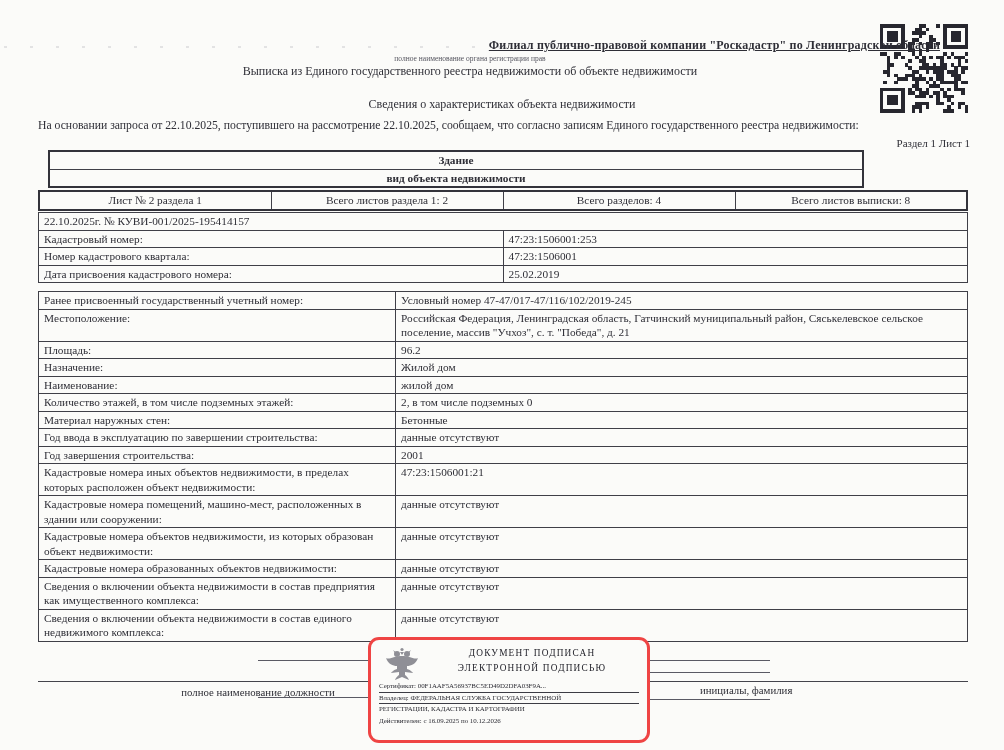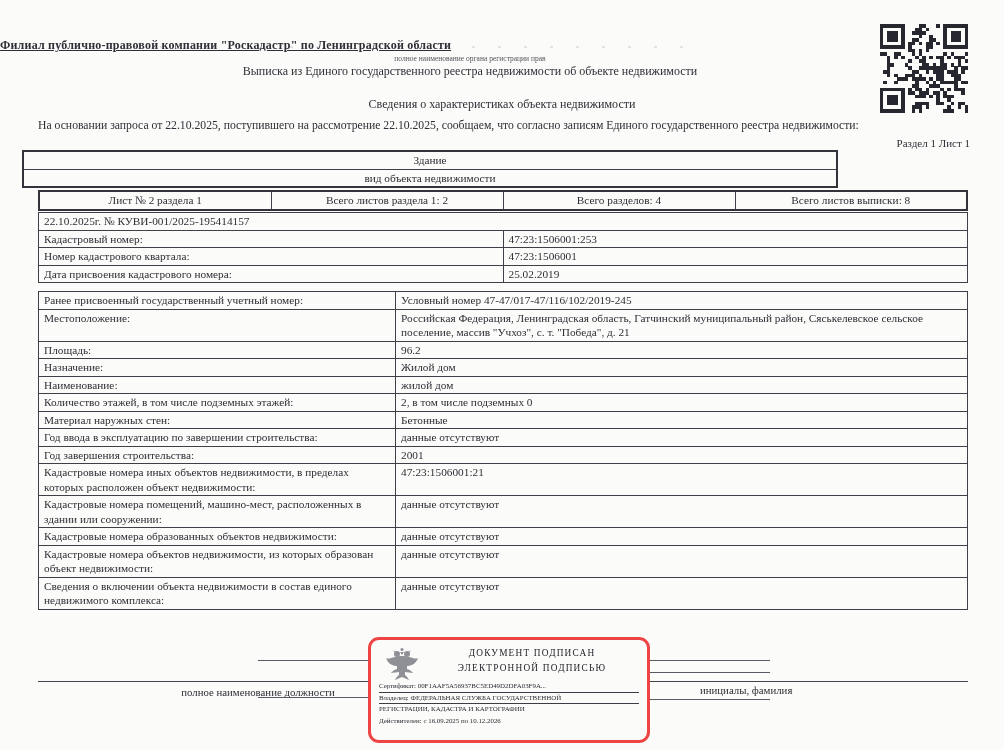--- a/index.html
+++ b/index.html
@@ -15,21 +15,21 @@
   
   .artifact {
     position:absolute; top:46px; left:4px; width:700px; height:2px;
     background:repeating-linear-gradient(90deg, rgba(110,110,125,.35) 0 3px, transparent 3px 26px);
     opacity:.5;
   }
   .qr { position:absolute; top:24px; left:874px; width:100px; height:92px; }
   .qr svg { width:100%; height:100%; }
 
   .org-name {
-    position:absolute; top:38px; left:0; width:940px; text-align:left;
+    position:absolute; top:38px; left:0; width:940px; text-align:right;
     font-size:12px; font-weight:600; text-decoration:underline; letter-spacing:.2px;
   }
   .org-caption {
     position:absolute; top:54px; left:0; width:940px; text-align:center;
     font-size:7.5px; color:#55555f;
   }
   .doc-title {
     position:absolute; top:64px; left:0; width:940px; text-align:center; font-size:12px;
   }
   .section-title {
@@ -40,21 +40,21 @@
   }
   .section-page {
     position:absolute; top:137px; right:34px; font-size:11px;
   }
 
   table { border-collapse:collapse; table-layout:fixed; }
   td {
     border:1.2px solid #3f3f47; font-size:11.3px; line-height:14.5px;
     padding:1px 5px; vertical-align:top; overflow:hidden;
   }
-  .kind-table { position:absolute; top:150px; left:22px; width:816px; border:2px solid #33333b; }
+  .kind-table { position:absolute; top:150px; left:48px; width:816px; border:2px solid #33333b;font-weight:bold; }
   .kind-table td { text-align:center; height:18px; }
   .sheet-table { position:absolute; top:190px; left:38px; width:930px; border:2px solid #33333b; }
   .sheet-table td { text-align:center; height:19px; }
   .request-table { position:absolute; top:212px; left:38px; width:930px; border:1.6px solid #3a3a42; }
   .request-table td { height:17px; }
   .main-table { position:absolute; top:291px; left:38px; width:930px; border:1.6px solid #3a3a42; }
   .label-col { width:357px; }
 
   
   .sig-line { position:absolute; top:681px; left:38px; width:930px; border-top:1.6px solid #44444c; z-index:1; }
@@ -465,25 +465,29 @@
         </tr>
     <tr>
           <td class="label-col">Кадастровые номера иных объектов недвижимости, в пределах которых расположен объект недвижимости:</td>
           <td>47:23:1506001:21</td>
         </tr>
     <tr>
           <td class="label-col">Кадастровые номера помещений, машино-мест, расположенных в здании или сооружении:</td>
           <td>данные отсутствуют</td>
         </tr>
     <tr>
+          <td class="label-col">Кадастровые номера объектов недвижимости, из которых образован объект недвижимости:</td>
+          <td>данные отсутствуют</td>
+        </tr>
+    <tr>
           <td class="label-col">Кадастровые номера образованных объектов недвижимости:</td>
           <td>данные отсутствуют</td>
         </tr>
     <tr>
-          <td class="label-col">Кадастровые номера объектов недвижимости, из которых образован объект недвижимости:</td>
+          <td class="label-col">Сведения о включении объекта недвижимости в состав предприятия как имущественного комплекса:</td>
           <td>данные отсутствуют</td>
         </tr>
     <tr>
           <td class="label-col">Сведения о включении объекта недвижимости в состав единого недвижимого комплекса:</td>
           <td>данные отсутствуют</td>
         </tr>
   </tbody>
     </table>
 
   <div class="sig-line"></div>

